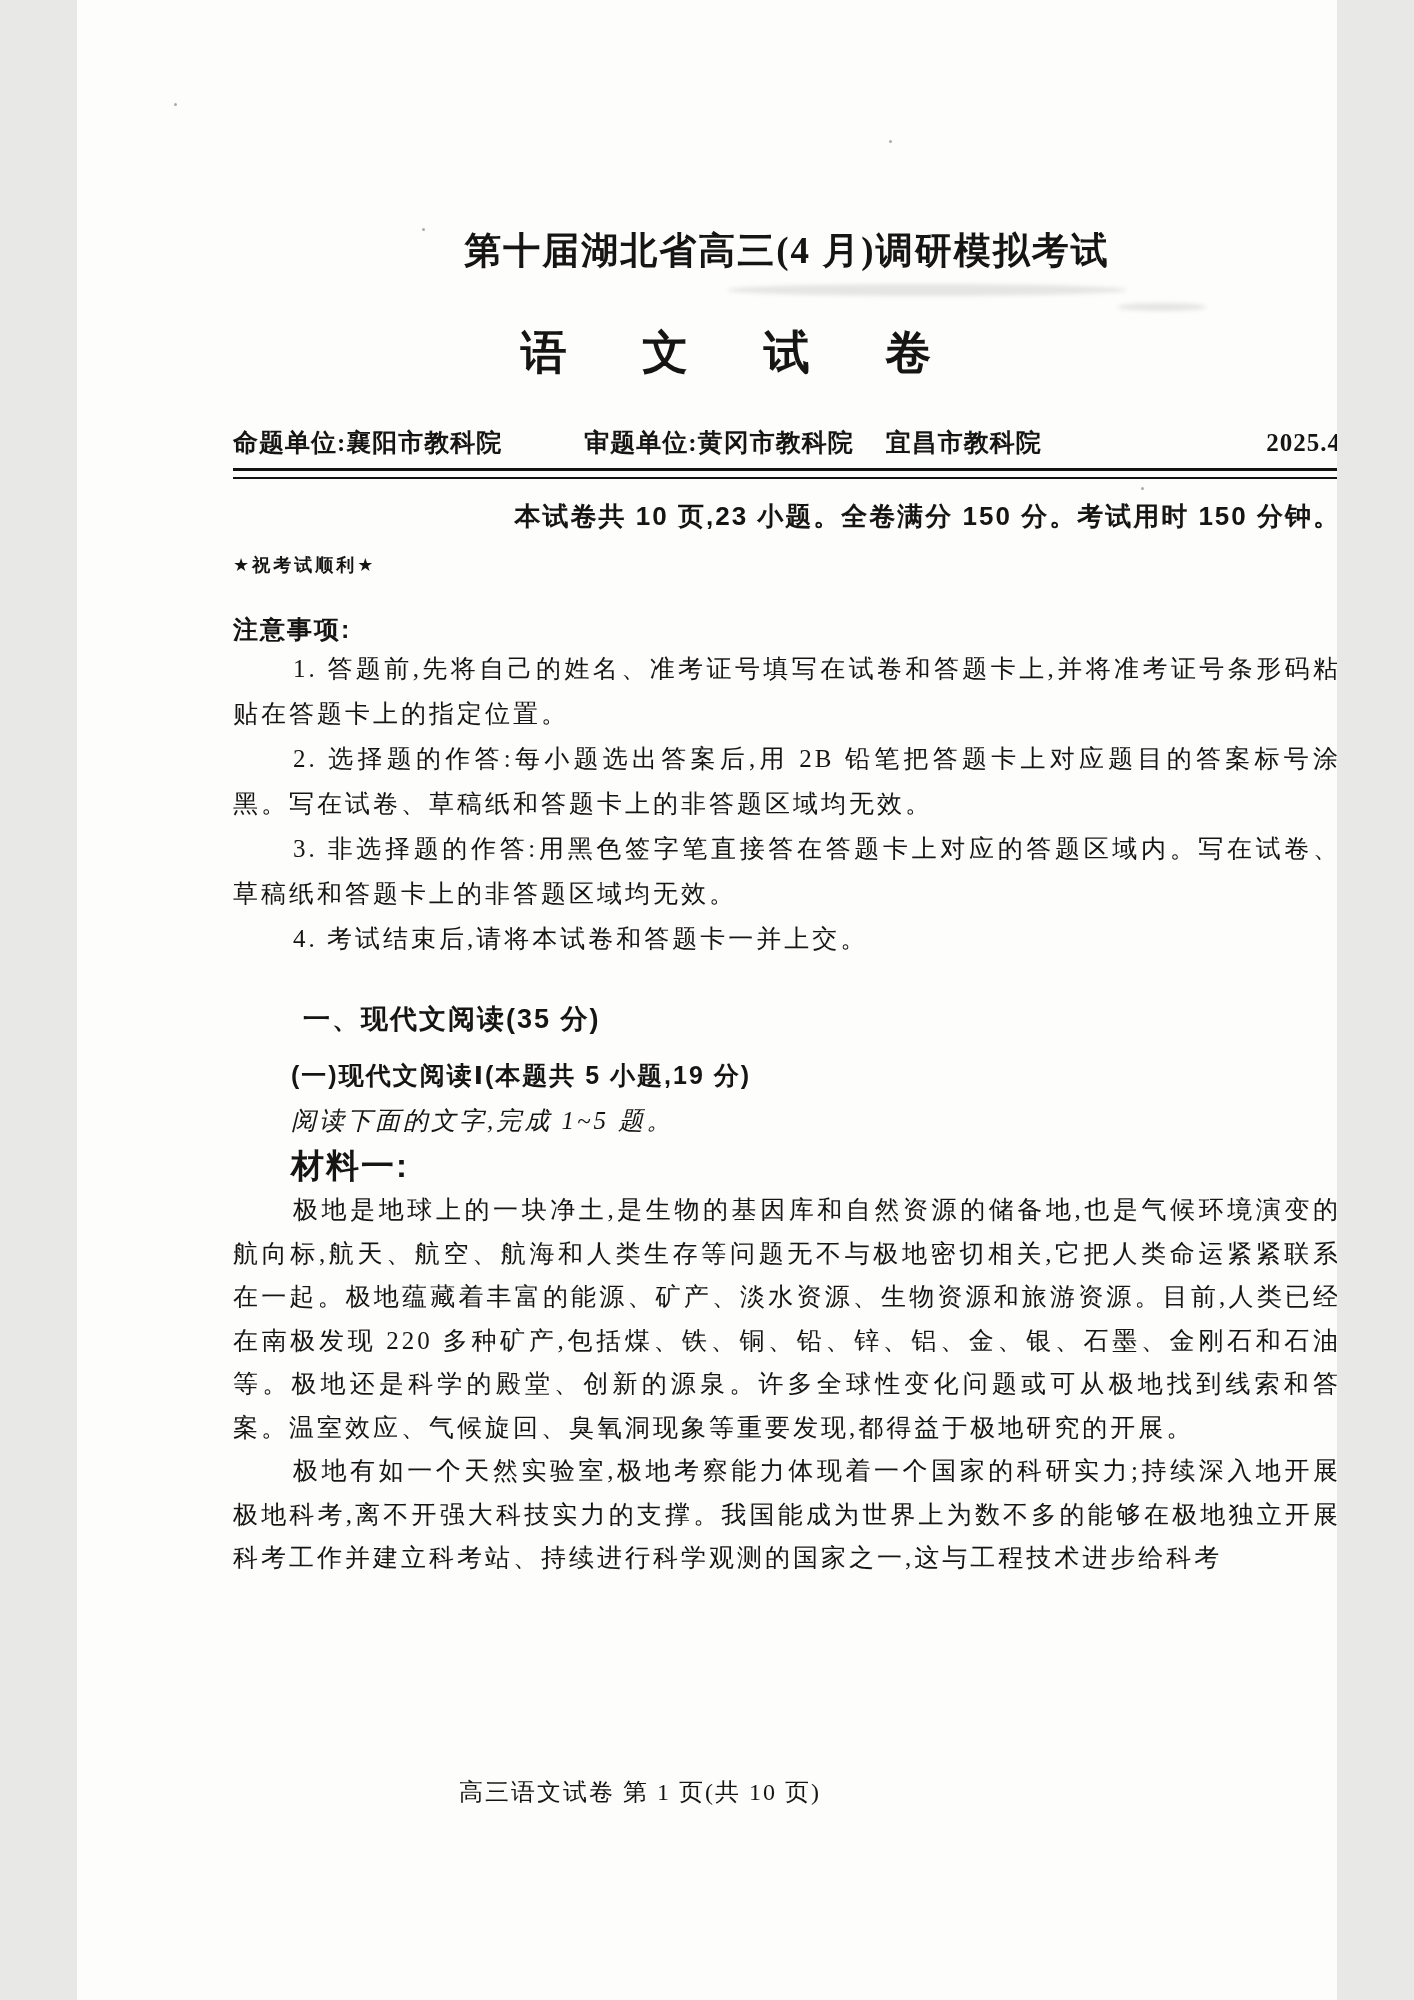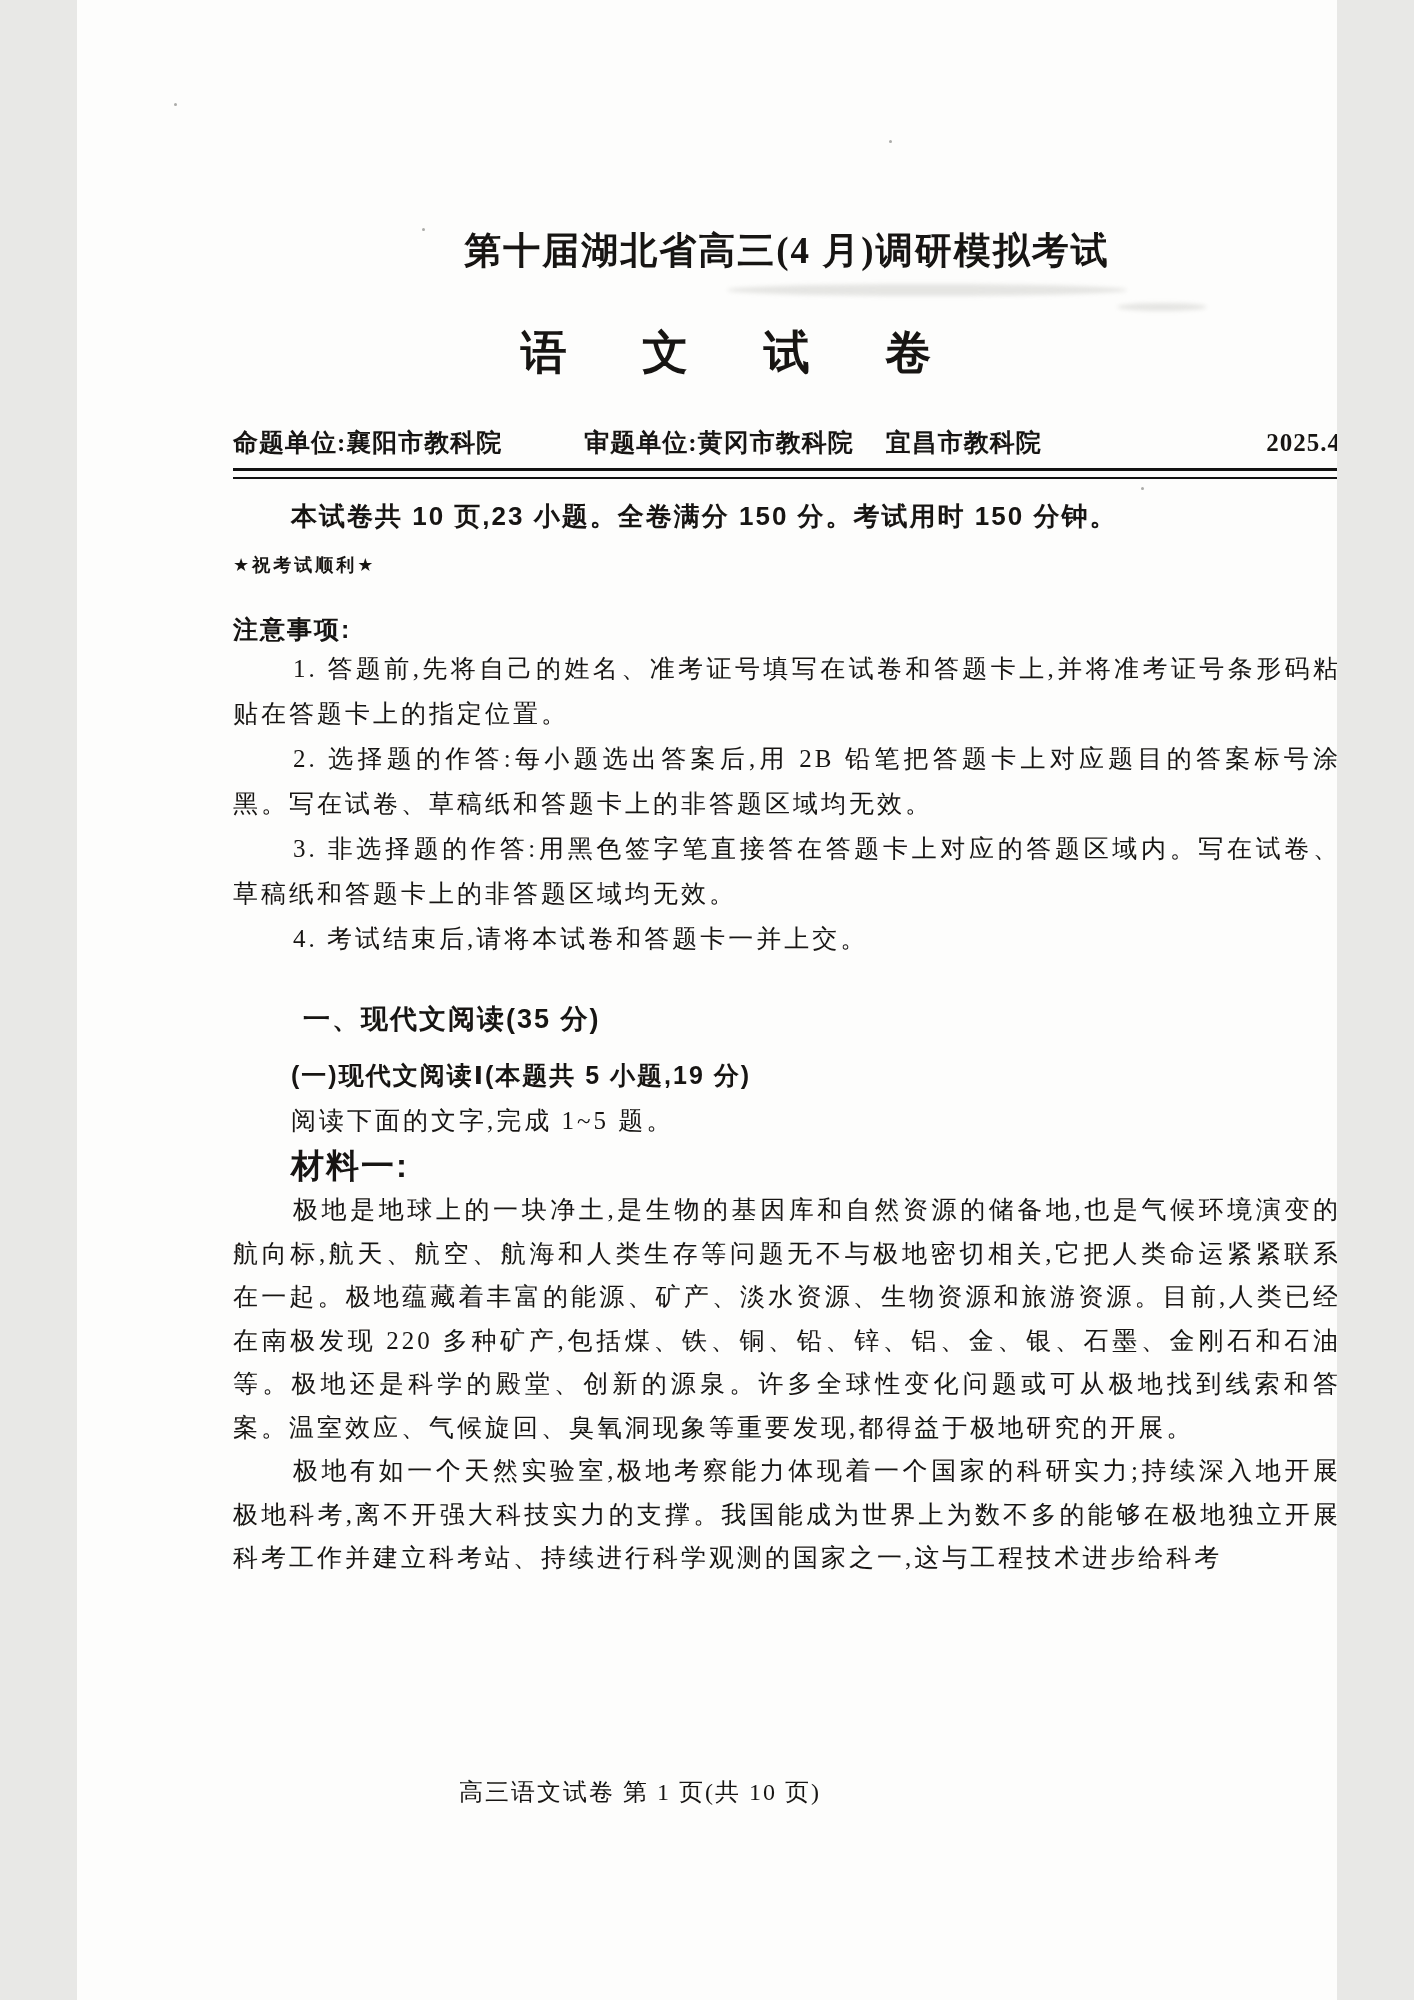--- a/index.html
+++ b/index.html
@@ -46,20 +46,21 @@
     height:6px;
     border-top:3.5px solid #121212;
     border-bottom:2px solid #121212;
   }
   .summary{
     margin:20px 0 0 0;
     padding-left:58px;
     font-size:26px;font-weight:700;
     letter-spacing:2px;
     font-family:"Liberation Sans","DejaVu Sans",sans-serif;
+    text-align:right;
   }
   .wish{
     margin:19px 0 0 0;
     text-align:left;
     font-size:18px;font-weight:700;
     letter-spacing:3px;
     font-family:"Liberation Sans","DejaVu Sans",sans-serif;
   }
   .notice-title{
     margin:36px 0 0 0;
@@ -87,20 +88,21 @@
     font-size:25px;font-weight:700;
     letter-spacing:2px;
     line-height:45px;
     font-family:"Liberation Sans","DejaVu Sans",sans-serif;
   }
   .instruction{
     margin:0 0 0 58px;
     font-size:25px;
     letter-spacing:3px;
     line-height:45px;
+    font-style:italic;
   }
   .material-label{
     margin:0 0 0 58px;
     font-size:33px;font-weight:700;
     letter-spacing:2px;
     line-height:45px;
     font-family:"Liberation Sans","DejaVu Sans",sans-serif;
   }
   .body-para{
     margin:0;

